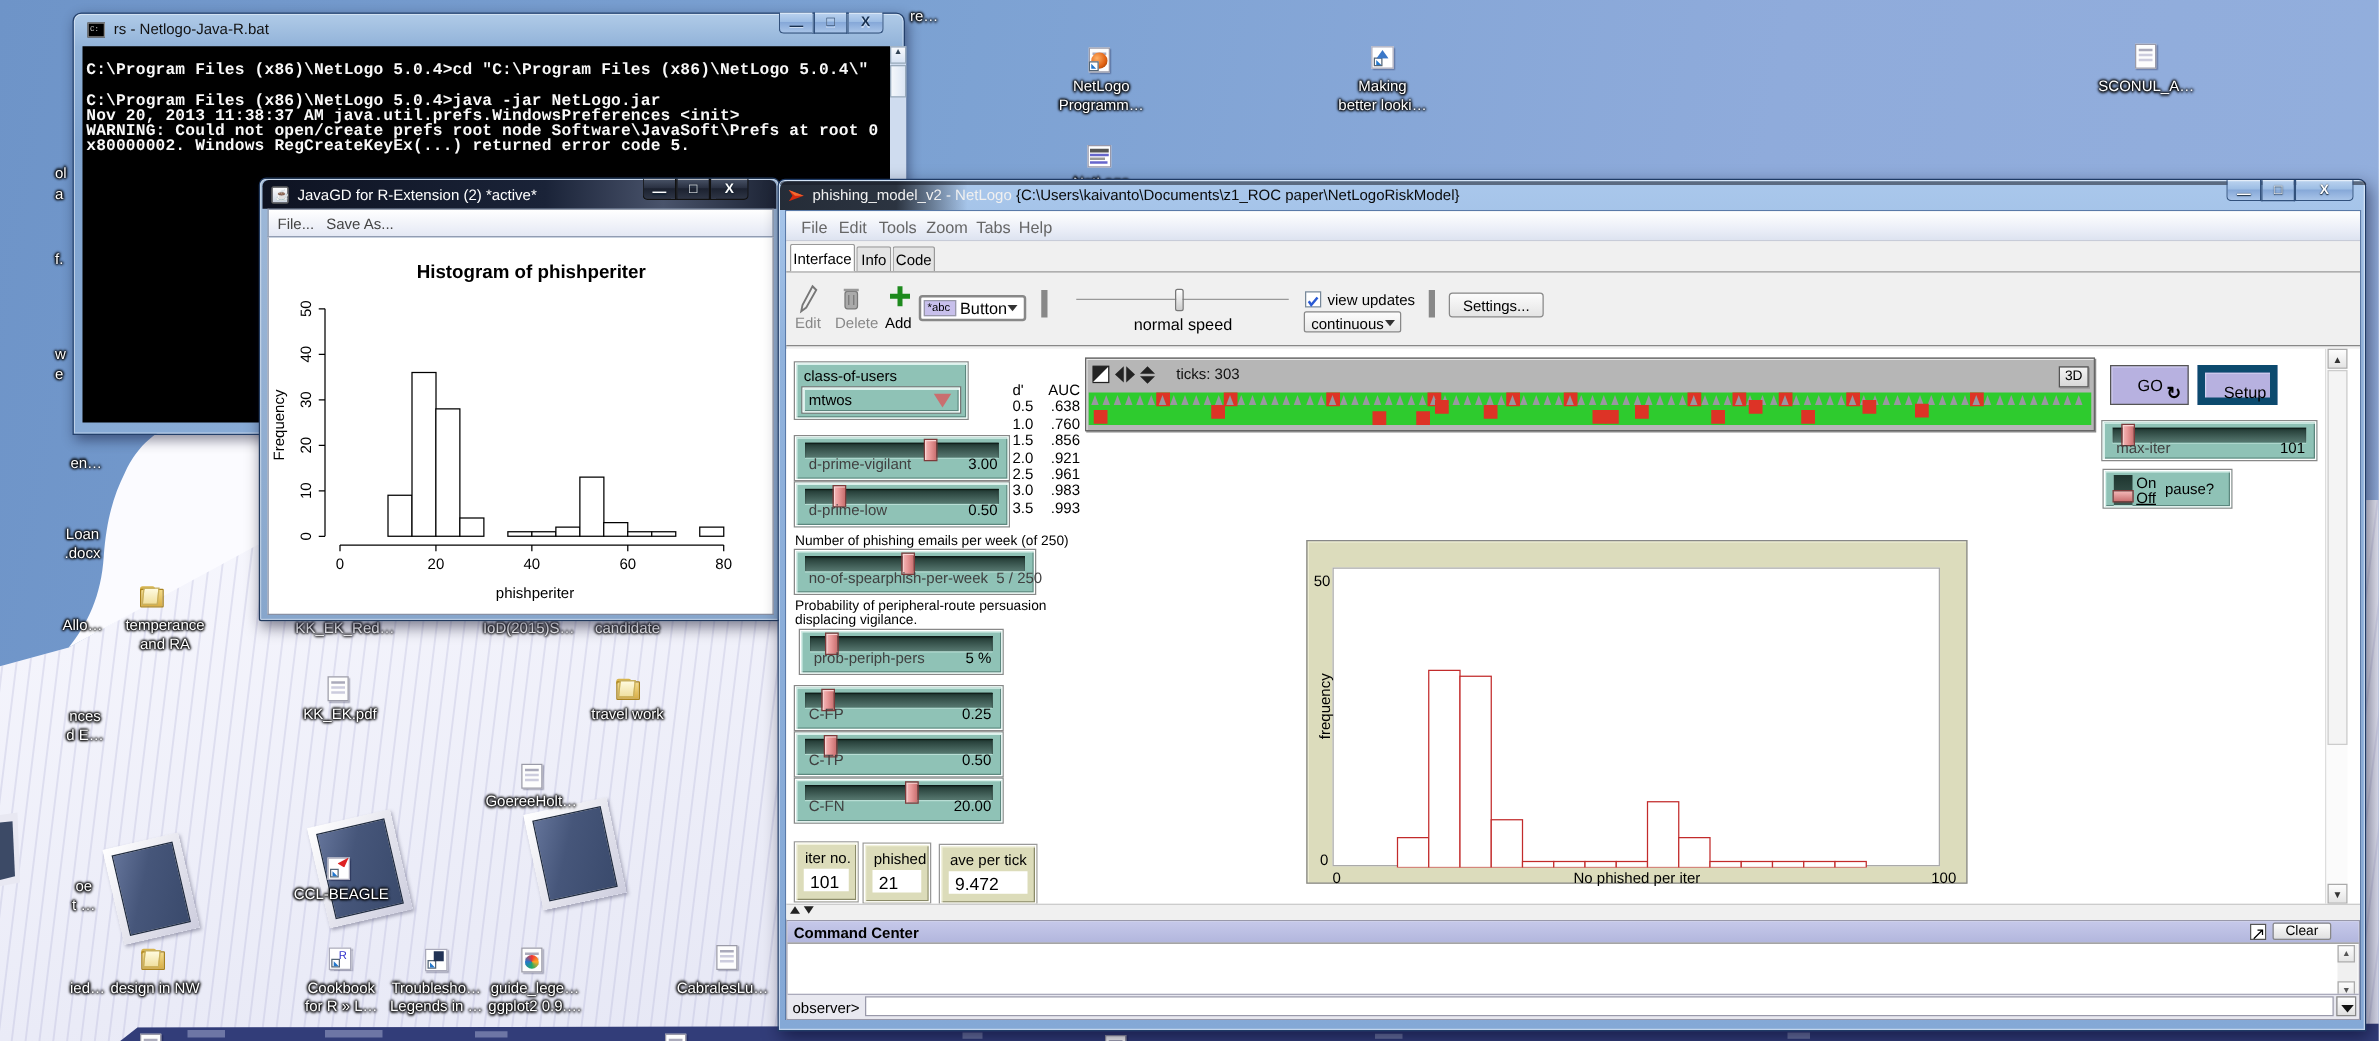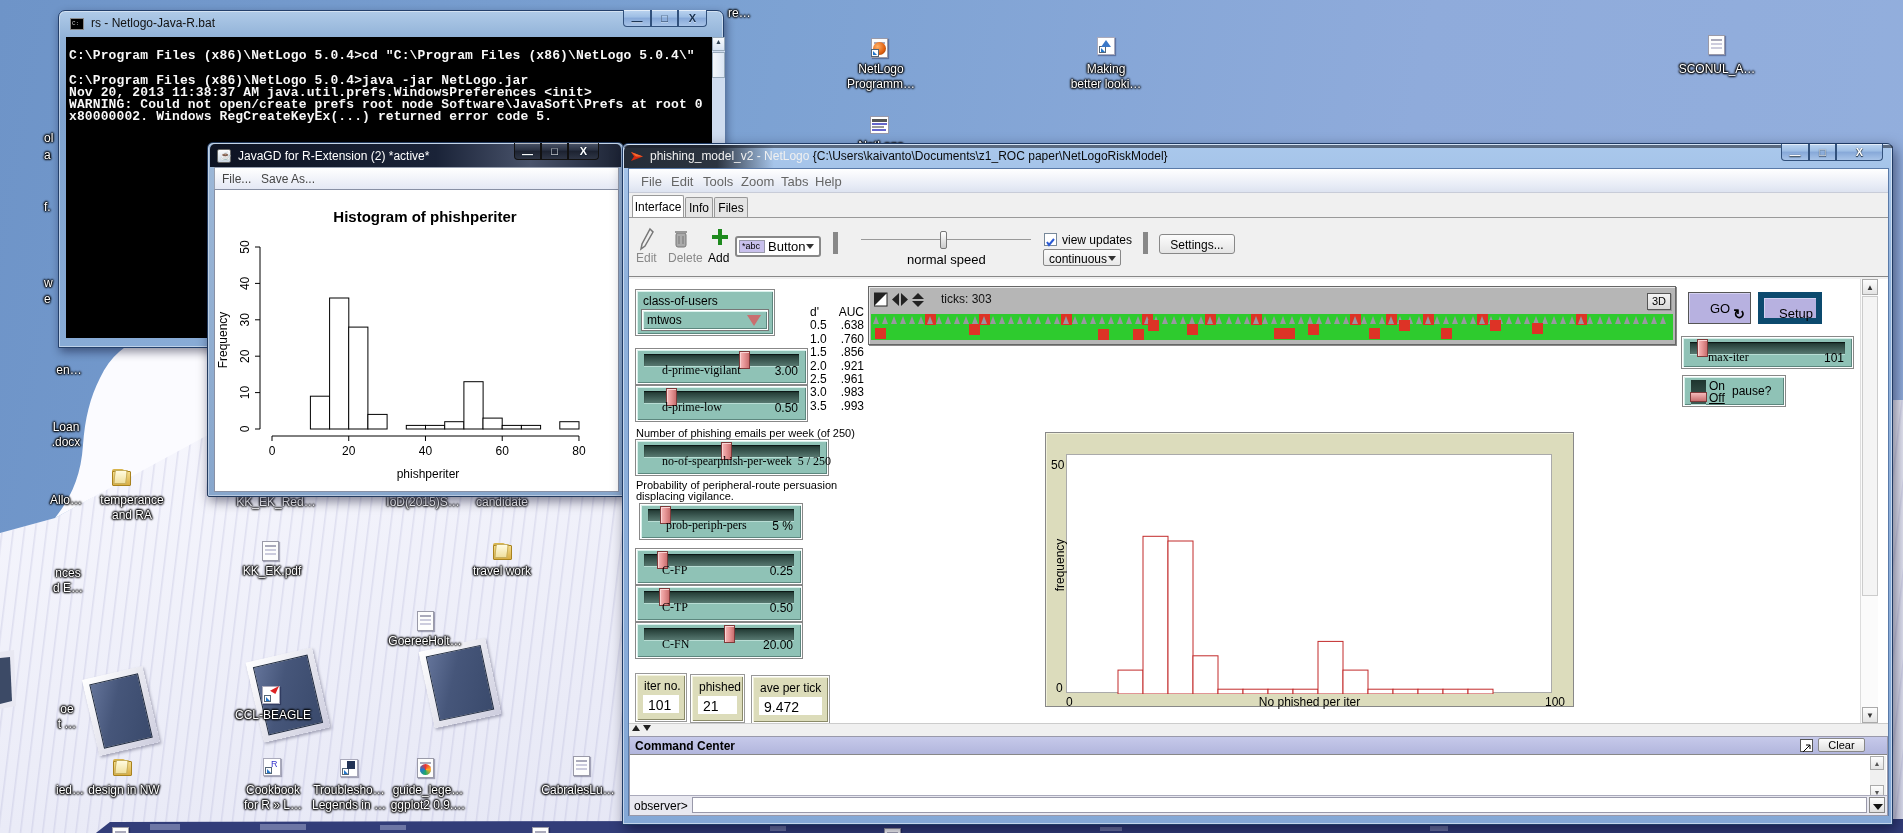--- a/index.html
+++ b/index.html
@@ -9,21 +9,21 @@
 .win { position:absolute; }
 
 .aero { border-radius:7px 7px 0 0; }
 
 .nlslider { position:absolute; background:#8fc2b6; border:1px solid #fff;
   box-shadow: inset 1px 1px 0 #d9f2ec, inset -1px -1px 0 #5c877e, 0 0 0 1px #888; }
 .nltrack { position:absolute; left:7px; right:7px; top:4px; height:12px;
   background:linear-gradient(#1e352f,#3d5a53 55%,#577870); box-shadow: inset 0 1px 1px #0a1513, 0 1px 0 #b8ddd4; }
 .nlhandle { position:absolute; top:-3px; width:11px; height:18px;
   background:linear-gradient(90deg,#f4b9b9,#e89898 45%,#c96f6f); border:1px solid #7d3a3a; box-shadow: inset 1px 1px 0 #fad4d4; }
-.nllab { position:absolute; left:25px; bottom:5px; font-size:12px; color:#000000; white-space:nowrap;font-family:Liberation Serif, serif; }
+.nllab { position:absolute; left:10px; bottom:5px; font-size:12px; color:#404040; white-space:nowrap; }
 .nlval { position:absolute; right:8px; bottom:5px; font-size:12px; color:#000; }
 .mon { position:absolute; background:#dcdcba; border:1px solid #fff;
   box-shadow: inset 1px 1px 0 #f2f2dc, inset -1px -1px 0 #8b8b69, 0 0 0 1px #999; }
 .monlab { position:absolute; left:7px; top:4px; font-size:12px; color:#000; }
 .monval { position:absolute; left:6px; right:6px; top:20px; bottom:7px; background:#fff; font-size:14px; padding:2px 0 0 5px; }
 .capbtn { position:relative; float:left; height:17px; border:1px solid #32517c; border-top:none;
   background:linear-gradient(#bcd4f0 0%,#9dbde4 45%,#86a8d8 50%,#a8c4e8 100%); box-shadow: inset 0 1px 0 rgba(255,255,255,.6); }
 .glyph { font-size:11px; color:#fff; text-align:center; font-weight:bold; text-shadow:0 0 1px #123, 0 1px 1px #123; }
 </style></head>
 <body>
@@ -324,21 +324,21 @@
 <span style="position:absolute;left:12px;top:5px;font-size:13px;color:#666;">File</span>
 <span style="position:absolute;left:42px;top:5px;font-size:13px;color:#666;">Edit</span>
 <span style="position:absolute;left:74px;top:5px;font-size:13px;color:#666;">Tools</span>
 <span style="position:absolute;left:112px;top:5px;font-size:13px;color:#666;">Zoom</span>
 <span style="position:absolute;left:152px;top:5px;font-size:13px;color:#666;">Tabs</span>
 <span style="position:absolute;left:186px;top:5px;font-size:13px;color:#666;">Help</span>
 </div>
       <div class="abs" style="left:0;top:24px;width:1259px;height:24px;background:#f0f0f0;">
 <div class="abs" style="left:3px;top:2px;width:52px;height:22px;background:#fff;border:1px solid #999;border-bottom:none;border-radius:2px 2px 0 0;font-size:12px;text-align:center;padding-top:4px;z-index:2;">Interface</div>
 <div class="abs" style="left:56px;top:4px;width:28px;height:20px;background:#e4e4e4;border:1px solid #999;border-bottom:none;border-radius:2px 2px 0 0;font-size:12px;text-align:center;padding-top:3px;">Info</div>
-<div class="abs" style="left:85px;top:4px;width:34px;height:20px;background:#e4e4e4;border:1px solid #999;border-bottom:none;border-radius:2px 2px 0 0;font-size:12px;text-align:center;padding-top:3px;">Files</div>
+<div class="abs" style="left:85px;top:4px;width:34px;height:20px;background:#e4e4e4;border:1px solid #999;border-bottom:none;border-radius:2px 2px 0 0;font-size:12px;text-align:center;padding-top:3px;">Code</div>
 </div>
       <div class="abs" style="left:0;top:48px;width:1259px;height:60px;background:#f0f0f0;border-top:1px solid #999;border-bottom:1px solid #888;">
 <svg class="abs" style="left:10px;top:9px;" width="16" height="24">
           <path d="M 11,2 L 14,5 L 6,19 L 2,22 L 3,17 Z" fill="none" stroke="#777" stroke-width="1.5"></path>
         </svg>
 <span style="position:absolute;left:7px;top:33px;font-size:12px;color:#888;">Edit</span>
 <svg class="abs" style="left:44px;top:9px;" width="16" height="24">
           <rect x="3" y="6" width="10" height="14" rx="2" fill="#aaa" stroke="#777"></rect>
           <rect x="2" y="4" width="12" height="2" fill="#999"></rect>
           <line x1="6" y1="9" x2="6" y2="17" stroke="#777"></line>

